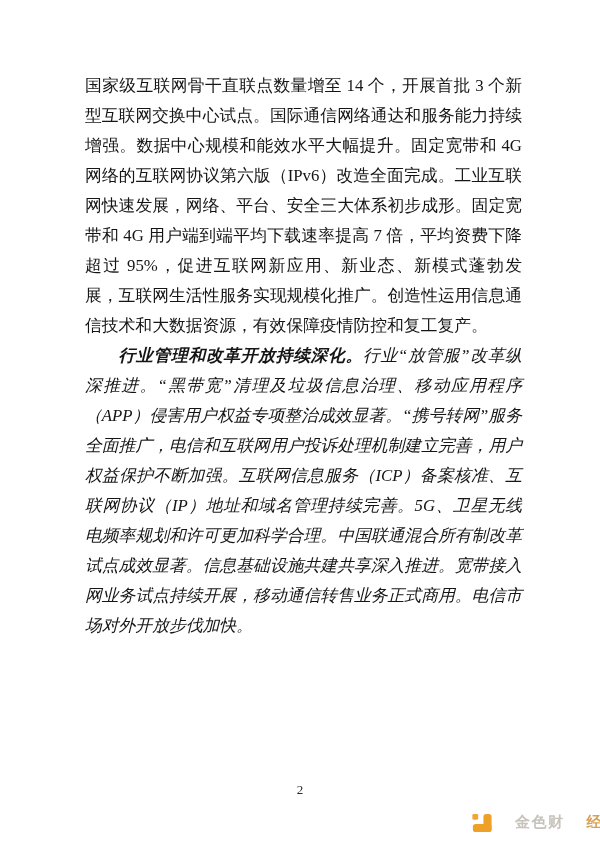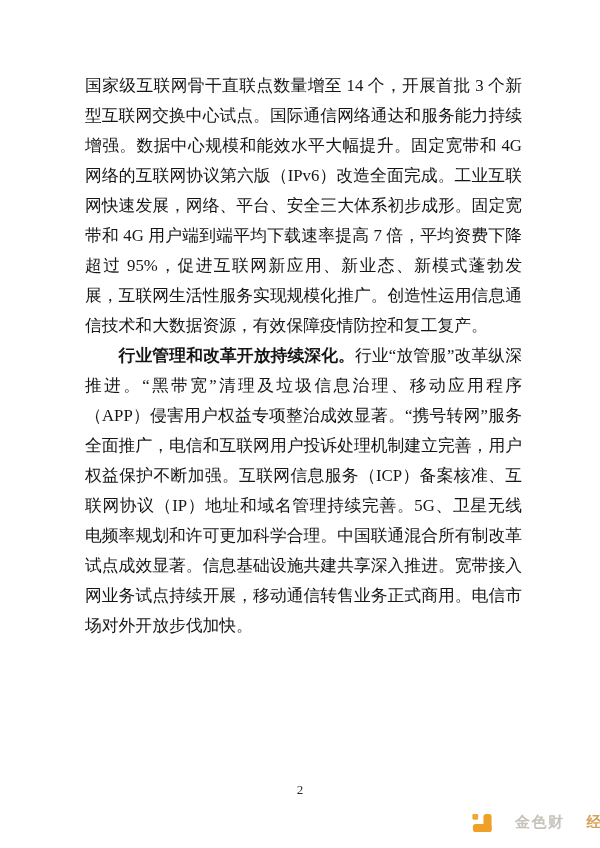--- a/index.html
+++ b/index.html
@@ -26,20 +26,21 @@
     line-height: 30px;
     text-align: justify;
   }
   .doc-body p {
     margin: 0;
     padding: 0;
     text-justify: inter-ideograph;
   }
   .doc-body p.indent {
     text-indent: 2em;
+    font-style: italic;
   }
   .run-bold {
     font-weight: bold;
   }
   .page-number {
     position: absolute;
     left: 0;
     top: 782px;
     width: 600px;
     text-align: center;

